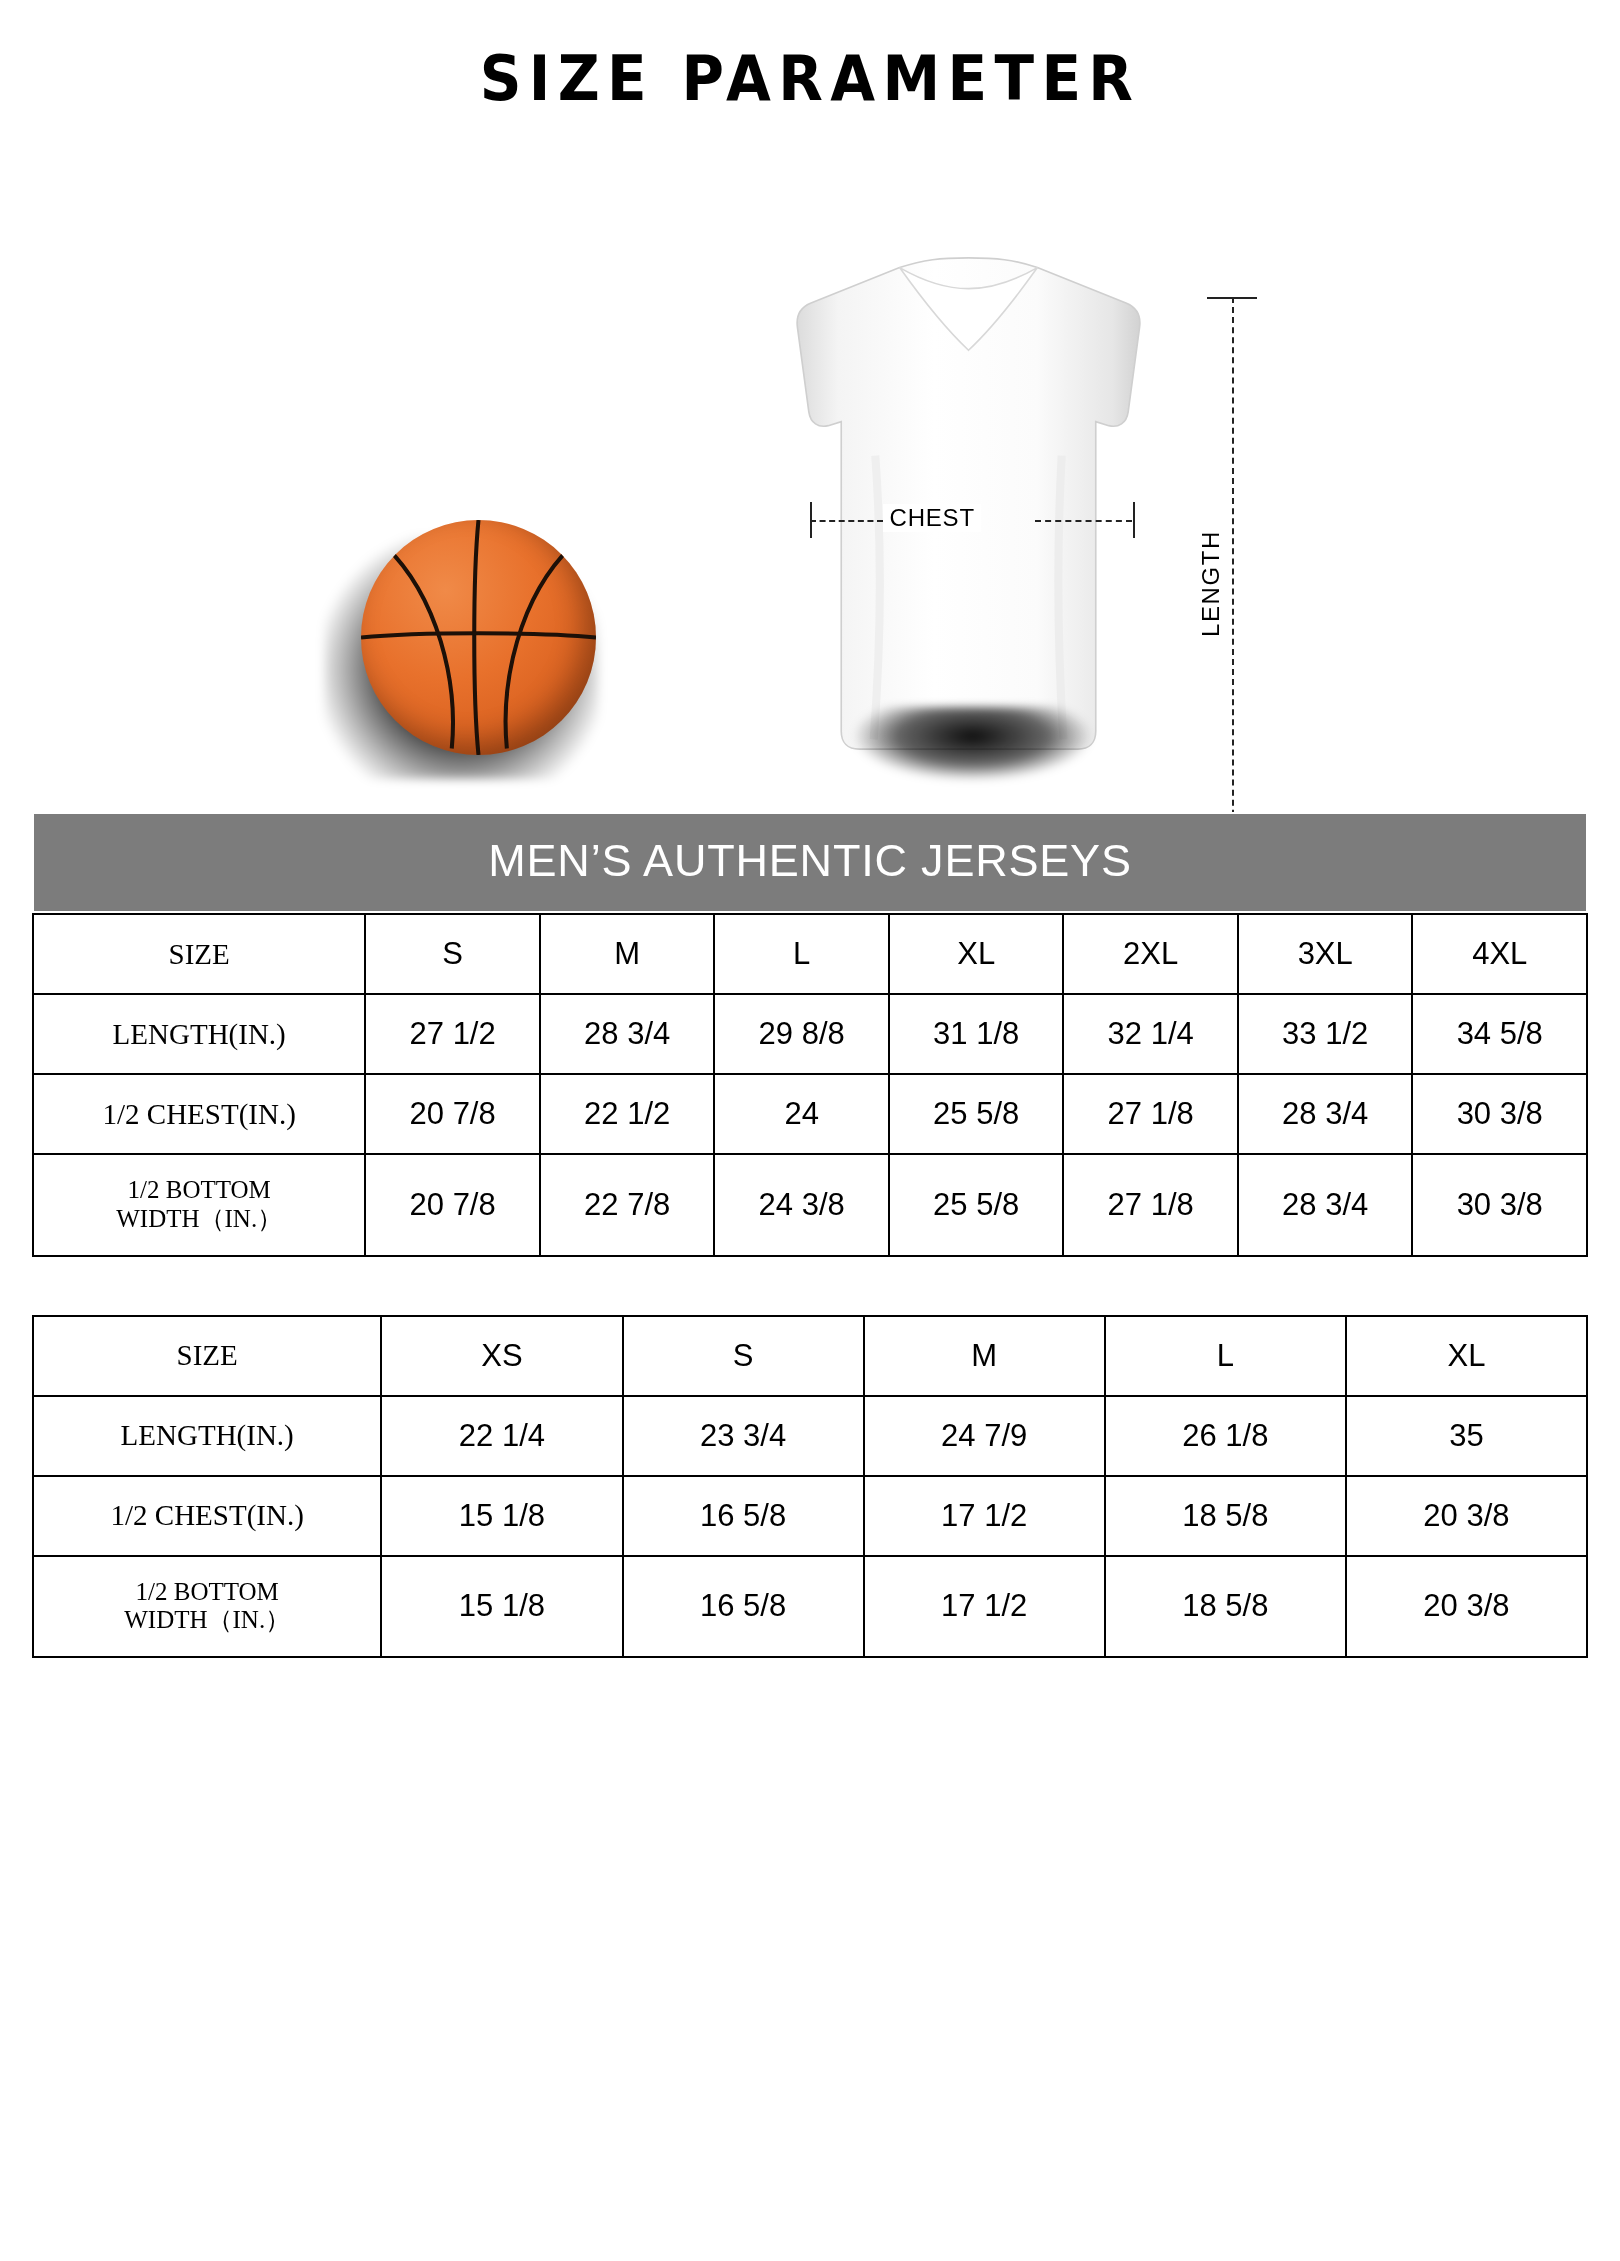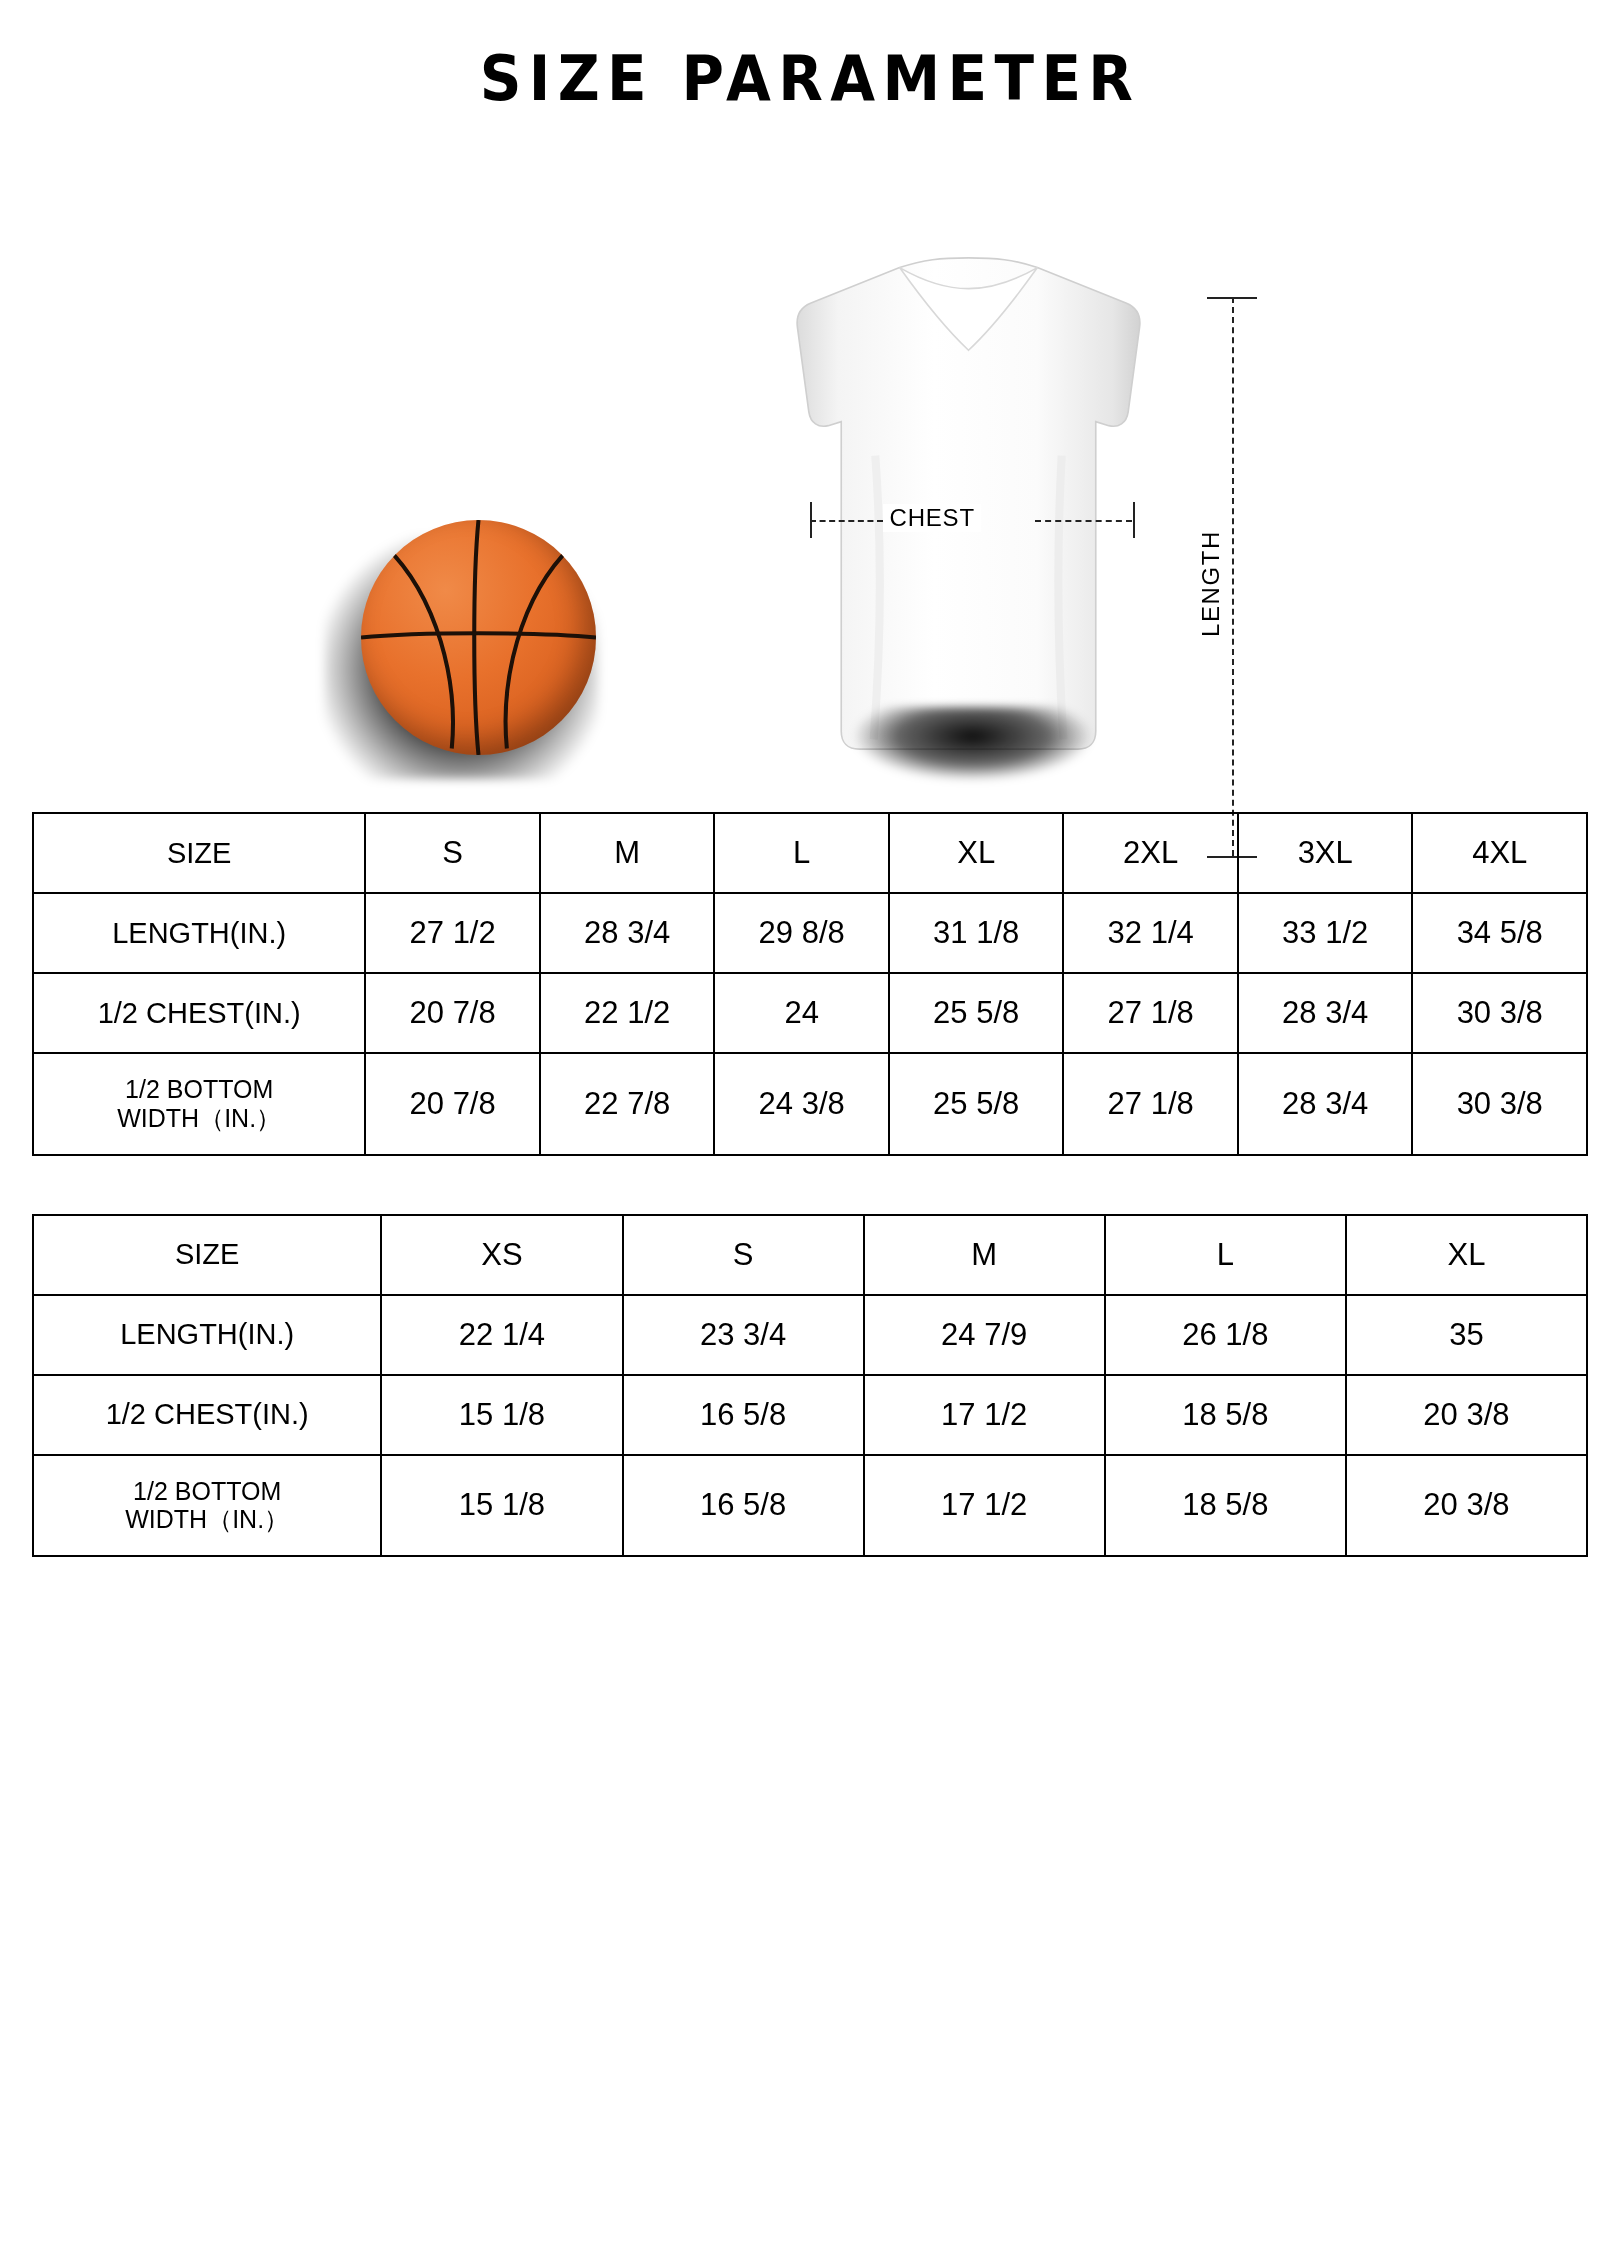--- a/index.html
+++ b/index.html
@@ -162,20 +162,21 @@
   table td {
     border: 2.4px solid #000000;
     text-align: center;
     font-size: 31px;
     padding: 21px 3.2px;
     font-family: "Liberation Sans", sans-serif;
     white-space: nowrap;
   }
   table td.rowhead {
     font-size: 29px;
+    font-family: Liberation Serif, serif;
   }
   .two-line {
     line-height: 1.15;
     font-size: 25px;
   }
 
   #men-table td:nth-child(1) { width: 324px; }
   #boys-table td:nth-child(1) { width: 340px; }
 
   .spacer { height: 58px; }
@@ -244,20 +245,21 @@
   <div class="chest-line-r"></div>
   <div class="chest-cap-r"></div>
 
   <div class="length-cap-top"></div>
   <div class="length-axis"></div>
   <div class="length-cap-bot"></div>
   <div class="length-label">LENGTH</div>
 </div>
 
 <div class="table-block">
+  <div class="table-banner">MEN’S AUTHENTIC JERSEYS</div>
   <table id="men-table">
     <tbody>
       <tr>
         <td class="rowhead">SIZE</td>
         <td>S</td>
         <td>M</td>
         <td>L</td>
         <td>XL</td>
         <td>2XL</td>
         <td>3XL</td>

